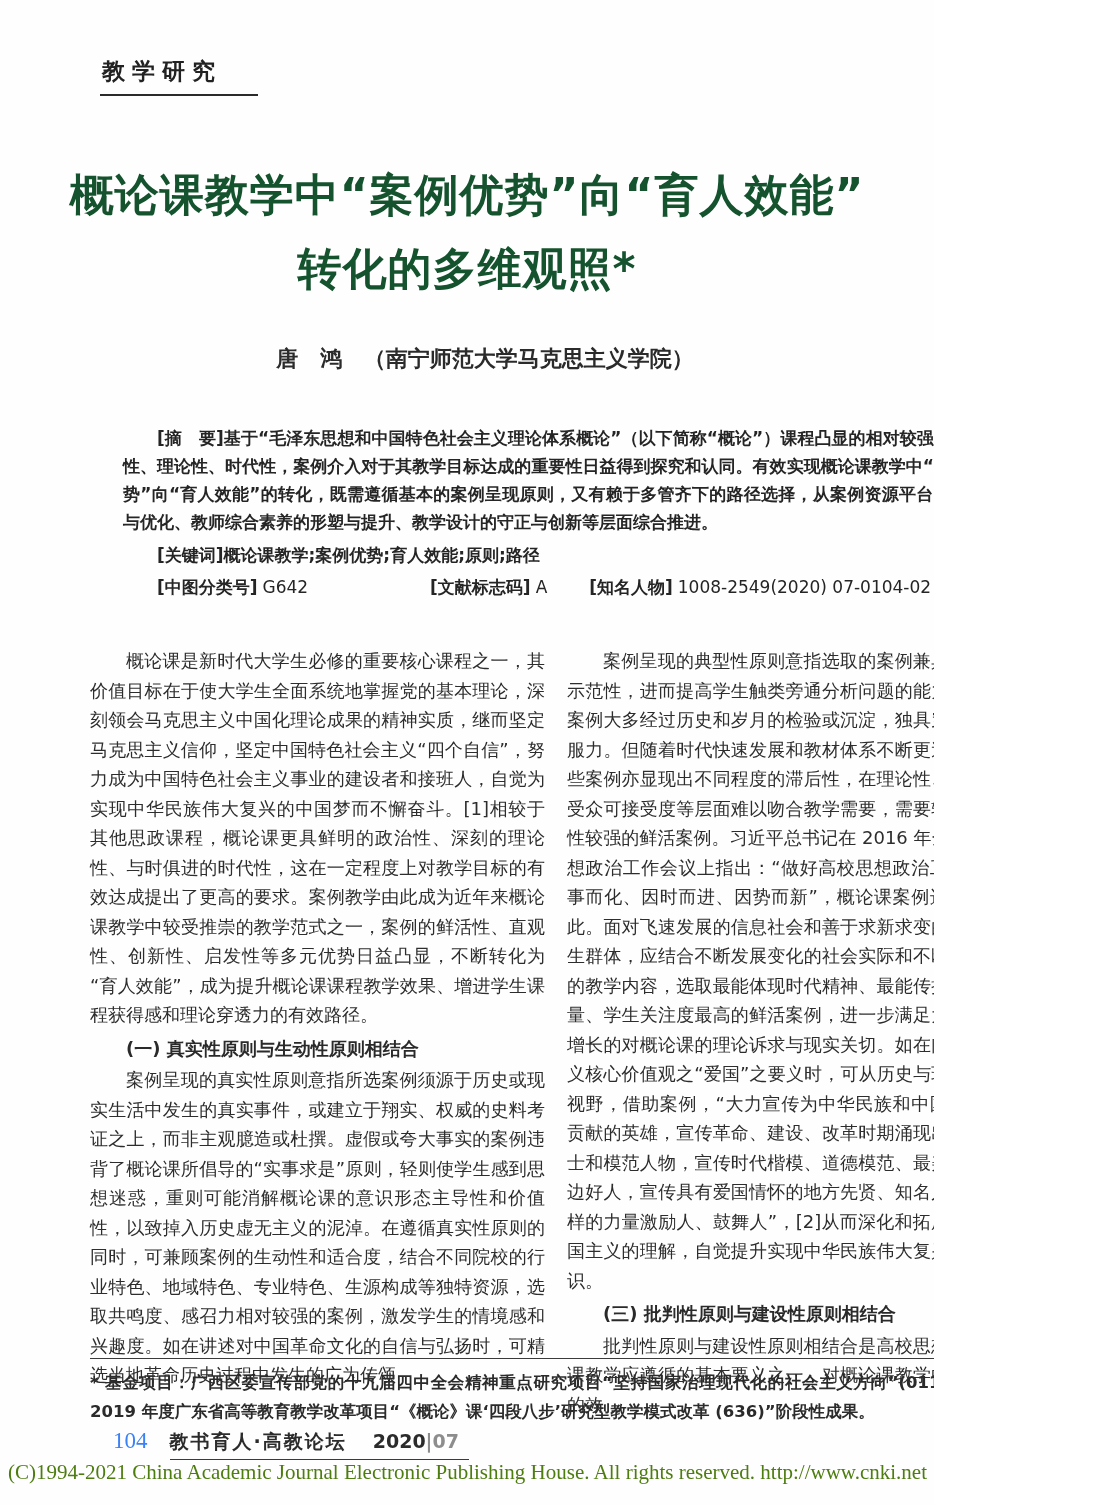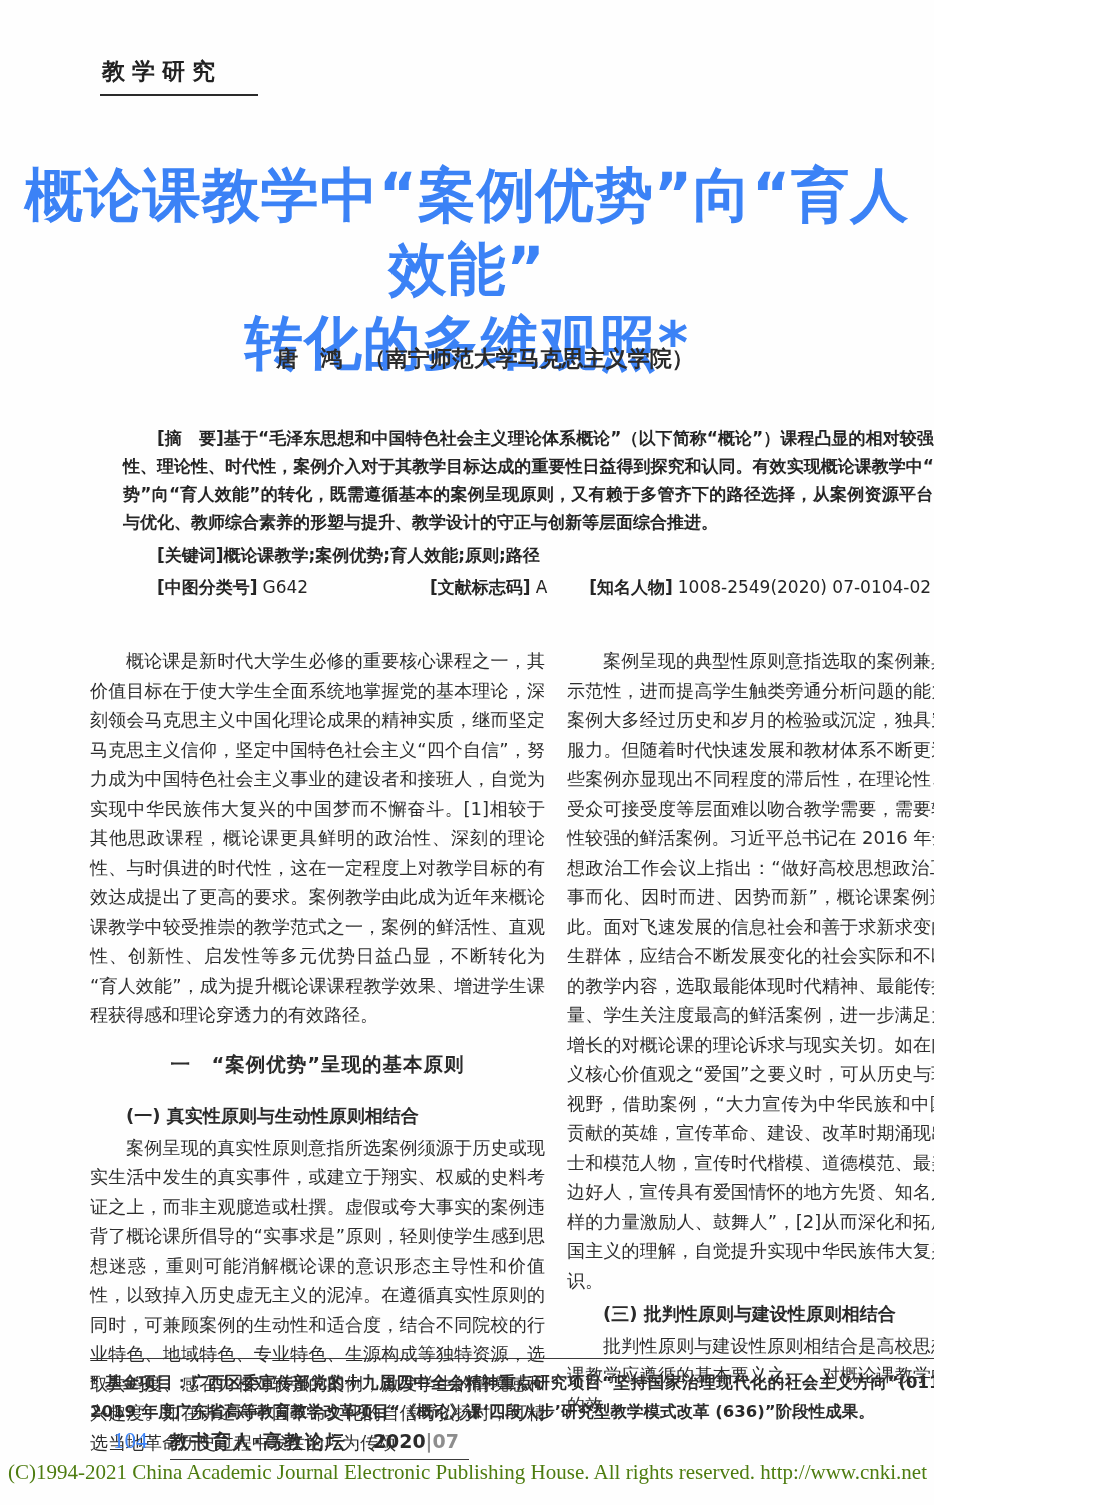--- a/index.html
+++ b/index.html
@@ -16,22 +16,22 @@
     position:absolute;top:56px;left:100px;
     font-size:23px;font-weight:bold;color:#222;
     letter-spacing:7px;
     border-bottom:2px solid #2a2a2a;
     padding:0 36px 7px 2px;
   }
   
   .title{
     position:absolute;top:158px;left:0;width:100%;
     text-align:center;
-    font-size:58px;line-height:74px;font-weight:bold;
-    color:#3b82f6;letter-spacing:1px;
+    font-size:44px;line-height:74px;font-weight:bold;
+    color:#14532d;letter-spacing:1px;
   }
   
   .authors{
     position:absolute;top:344px;left:18px;width:100%;
     text-align:center;
     font-size:22px;font-weight:bold;color:#2b2b2b;
   }
   .authors .aff{margin-left:14px;}
   
   .meta{
@@ -121,21 +121,20 @@
     <p class="clc-line">
       <span class="pair1"><span>[中图分类号]</span><span class="val">G642</span></span>
       <span class="pair2"><span>[文献标志码]</span><span class="val">A</span></span>
       <span><span>[知名人物]</span><span class="val">1008-2549(2020) 07-0104-02</span></span>
     </p>
   </div>
 
   <div class="columns">
     <div class="col">
       <p>概论课是新时代大学生必修的重要核心课程之一，其价值目标在于使大学生全面系统地掌握党的基本理论，深刻领会马克思主义中国化理论成果的精神实质，继而坚定马克思主义信仰，坚定中国特色社会主义“四个自信”，努力成为中国特色社会主义事业的建设者和接班人，自觉为实现中华民族伟大复兴的中国梦而不懈奋斗。[1]相较于其他思政课程，概论课更具鲜明的政治性、深刻的理论性、与时俱进的时代性，这在一定程度上对教学目标的有效达成提出了更高的要求。案例教学由此成为近年来概论课教学中较受推崇的教学范式之一，案例的鲜活性、直观性、创新性、启发性等多元优势日益凸显，不断转化为“育人效能”，成为提升概论课课程教学效果、增进学生课程获得感和理论穿透力的有效路径。</p>
-      <div class="section-h">一　“案例优势”呈现的基本原则</div>
       <div class="sub-h">(一) 真实性原则与生动性原则相结合</div>
       <p>案例呈现的真实性原则意指所选案例须源于历史或现实生活中发生的真实事件，或建立于翔实、权威的史料考证之上，而非主观臆造或杜撰。虚假或夸大事实的案例违背了概论课所倡导的“实事求是”原则，轻则使学生感到思想迷惑，重则可能消解概论课的意识形态主导性和价值性，以致掉入历史虚无主义的泥淖。在遵循真实性原则的同时，可兼顾案例的生动性和适合度，结合不同院校的行业特色、地域特色、专业特色、生源构成等独特资源，选取共鸣度、感召力相对较强的案例，激发学生的情境感和兴趣度。如在讲述对中国革命文化的自信与弘扬时，可精选当地革命历史过程中发生的广为传颂</p>
     </div>
     <div class="col">
       <p>案例呈现的典型性原则意指选取的案例兼具代表性及示范性，进而提高学生触类旁通分析问题的能力。典型性案例大多经过历史和岁月的检验或沉淀，独具穿透力和说服力。但随着时代快速发展和教材体系不断更迭，其中一些案例亦显现出不同程度的滞后性，在理论性、现实性、受众可接受度等层面难以吻合教学需要，需要辅之以时代性较强的鲜活案例。习近平总书记在 2016 年全国高校思想政治工作会议上指出：“做好高校思想政治工作，要因事而化、因时而进、因势而新”，概论课案例选择亦应如此。面对飞速发展的信息社会和善于求新求变的青年大学生群体，应结合不断发展变化的社会实际和不断充实更新的教学内容，选取最能体现时代精神、最能传播时代正能量、学生关注度最高的鲜活案例，进一步满足大学生日益增长的对概论课的理论诉求与现实关切。如在阐析社会主义核心价值观之“爱国”之要义时，可从历史与现实的双重视野，借助案例，“大力宣传为中华民族和中国人民作出贡献的英雄，宣传革命、建设、改革时期涌现出的英雄烈士和模范人物，宣传时代楷模、道德模范、最美人物和身边好人，宣传具有爱国情怀的地方先贤、知名人物，以榜样的力量激励人、鼓舞人”，[2]从而深化和拓展学生对爱国主义的理解，自觉提升实现中华民族伟大复兴的责任意识。</p>
       <div class="sub-h">(三) 批判性原则与建设性原则相结合</div>
       <p>批判性原则与建设性原则相结合是高校思想政治理论课教学应遵循的基本要义之一，对概论课教学中案例优势的效</p>
     </div>
   </div>
 

